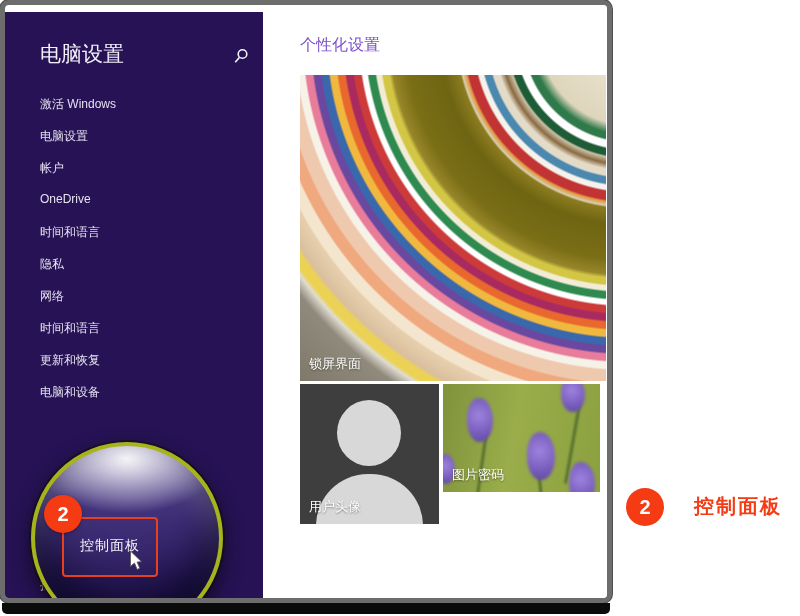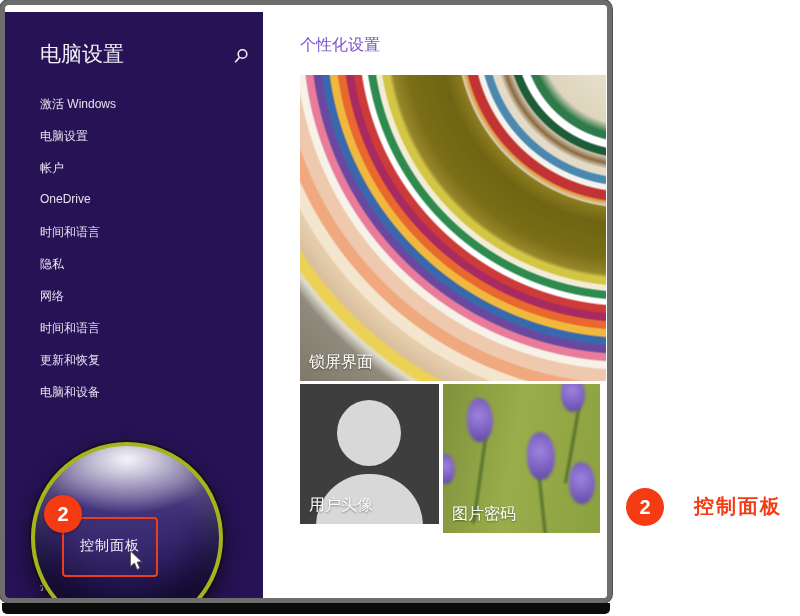--- a/index.html
+++ b/index.html
@@ -36,21 +36,21 @@
     text-align:center; font-size:14px; color:#f4f2fa; letter-spacing:1px; }
   .callout-rect .cursor { position:absolute; left:64px; top:32px; }
   .badge { position:absolute; width:38px; height:38px; border-radius:50%; background:#f43b14;
     color:#ffffff; font-size:20px; font-weight:bold; text-align:center; line-height:38px; }
   .badge-callout { left:39px; top:483px; box-shadow:0 1px 3px rgba(0,0,0,0.35); }
 
   
   .content { position:absolute; left:258px; top:0; width:344px; height:593px; background:#ffffff; }
   .heading { position:absolute; left:37px; top:30px; font-size:16px; color:#7a4fc8; font-weight:400; }
   .tile { position:absolute; overflow:hidden; }
-  .tile-label { position:absolute; left:9px; bottom:8px; font-size:16px; color:#ffffff;
+  .tile-label { position:absolute; left:9px; bottom:8px; font-size:13px; color:#ffffff;
     text-shadow:0 1px 2px rgba(0,0,0,0.45); }
   .lock-tile { left:37px; top:70px; width:306px; height:306px;
     background:radial-gradient(circle 500px at 330px -40px,
       #f0ead8 0px,#ded5bc 90px,
       #2f7a4a 100px,#2f7a4a 106px,#ffffff 108px,#ffffff 114px,
       #1e5c38 116px,#1e5c38 122px,#c9bfa4 124px,#8a6a42 130px,
       #e3dbc8 136px,#e3dbc8 142px,#4a88b0 144px,#4a88b0 150px,
       #f4f2ea 152px,#f4f2ea 156px,#c23434 158px,#c23434 166px,
       #e09a40 168px,#d8cdae 172px,
       #8c7c20 174px,#6e6412 190px,#7a6e16 225px,#97862a 240px,
@@ -61,21 +61,21 @@
       #3a68ac 304px,#3a68ac 310px,#6a48a0 312px,#6a48a0 318px,
       #e87c9a 320px,#e87c9a 326px,#f6f2e8 328px,#f6f2e8 334px,
       #eec9ae 336px,#eec9ae 348px,#f0a87e 350px,#f0a87e 360px,
       #f4e6ce 362px,#f4e6ce 372px,#e7cfae 374px,#d9bf9e 392px,
       #ecd254 396px,#ecd254 404px,#e0dcd0 408px,#8f8a7c 420px,#7d7868 480px); }
   .avatar-tile { left:37px; top:379px; width:139px; height:140px; background:#3e3e3e;text-align:right; }
   .avatar-head { position:absolute; left:37px; top:16px; width:64px; height:66px;
     border-radius:50%; background:#d8d8d8; }
   .avatar-body { position:absolute; left:16px; top:90px; width:107px; height:60px;
     border-radius:52px 52px 0 0; background:#d8d8d8; }
-  .picture-tile { left:180px; top:379px; width:157px; height:149px;
+  .picture-tile { left:180px; top:379px; width:157px; height:108px;
     background:linear-gradient(100deg,#7f923c 0%,#9aad4a 45%,#8ba03f 100%); }
   .stem { position:absolute; width:3px; background:#55702c; filter:blur(1px); }
   .flower { position:absolute; border-radius:46% 54% 50% 50%; filter:blur(1.5px);
     background:radial-gradient(circle at 45% 40%, #9d82dd 0%, #7a5fc0 55%, #5b4699 100%); }
   .recent-link { position:absolute; left:37px; top:538px; font-size:13px; color:#6f4fc4; cursor:pointer; }
 
   
   .annot-badge { left:626px; top:488px; }
   .annot-label { position:absolute; left:694px; top:493px; font-size:20px; font-weight:bold;
     color:#f43b14; letter-spacing:2px; }

